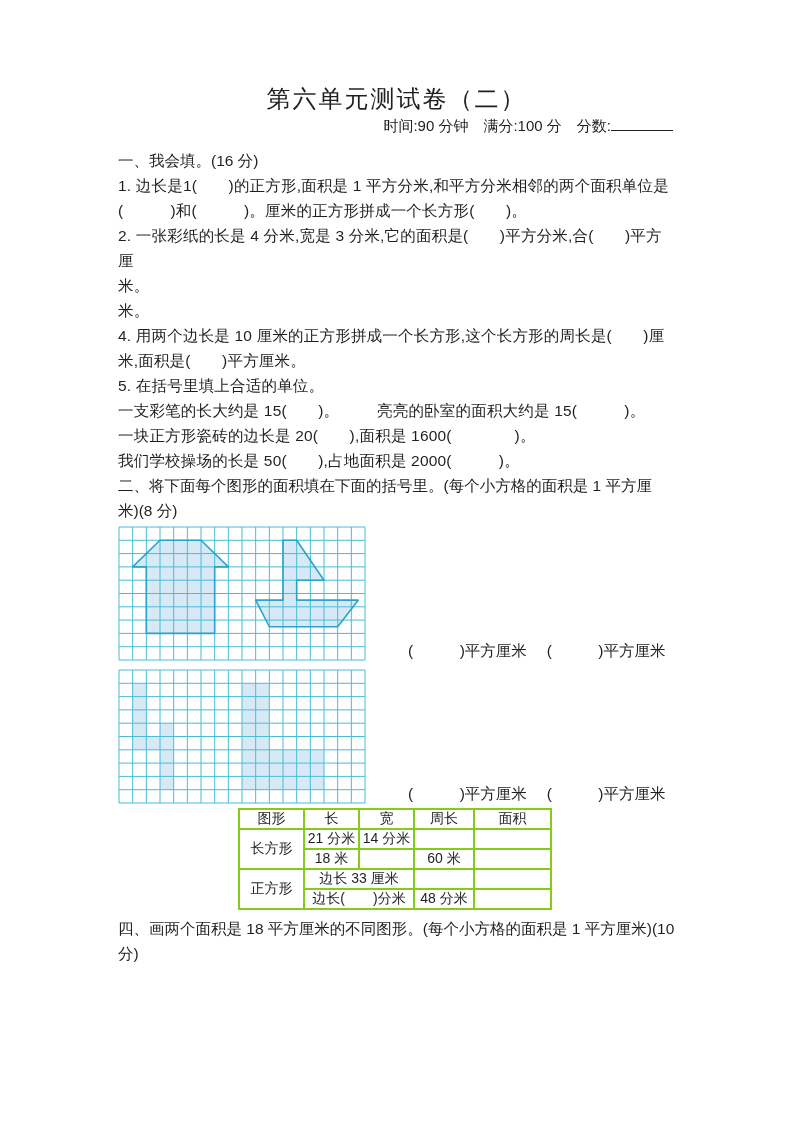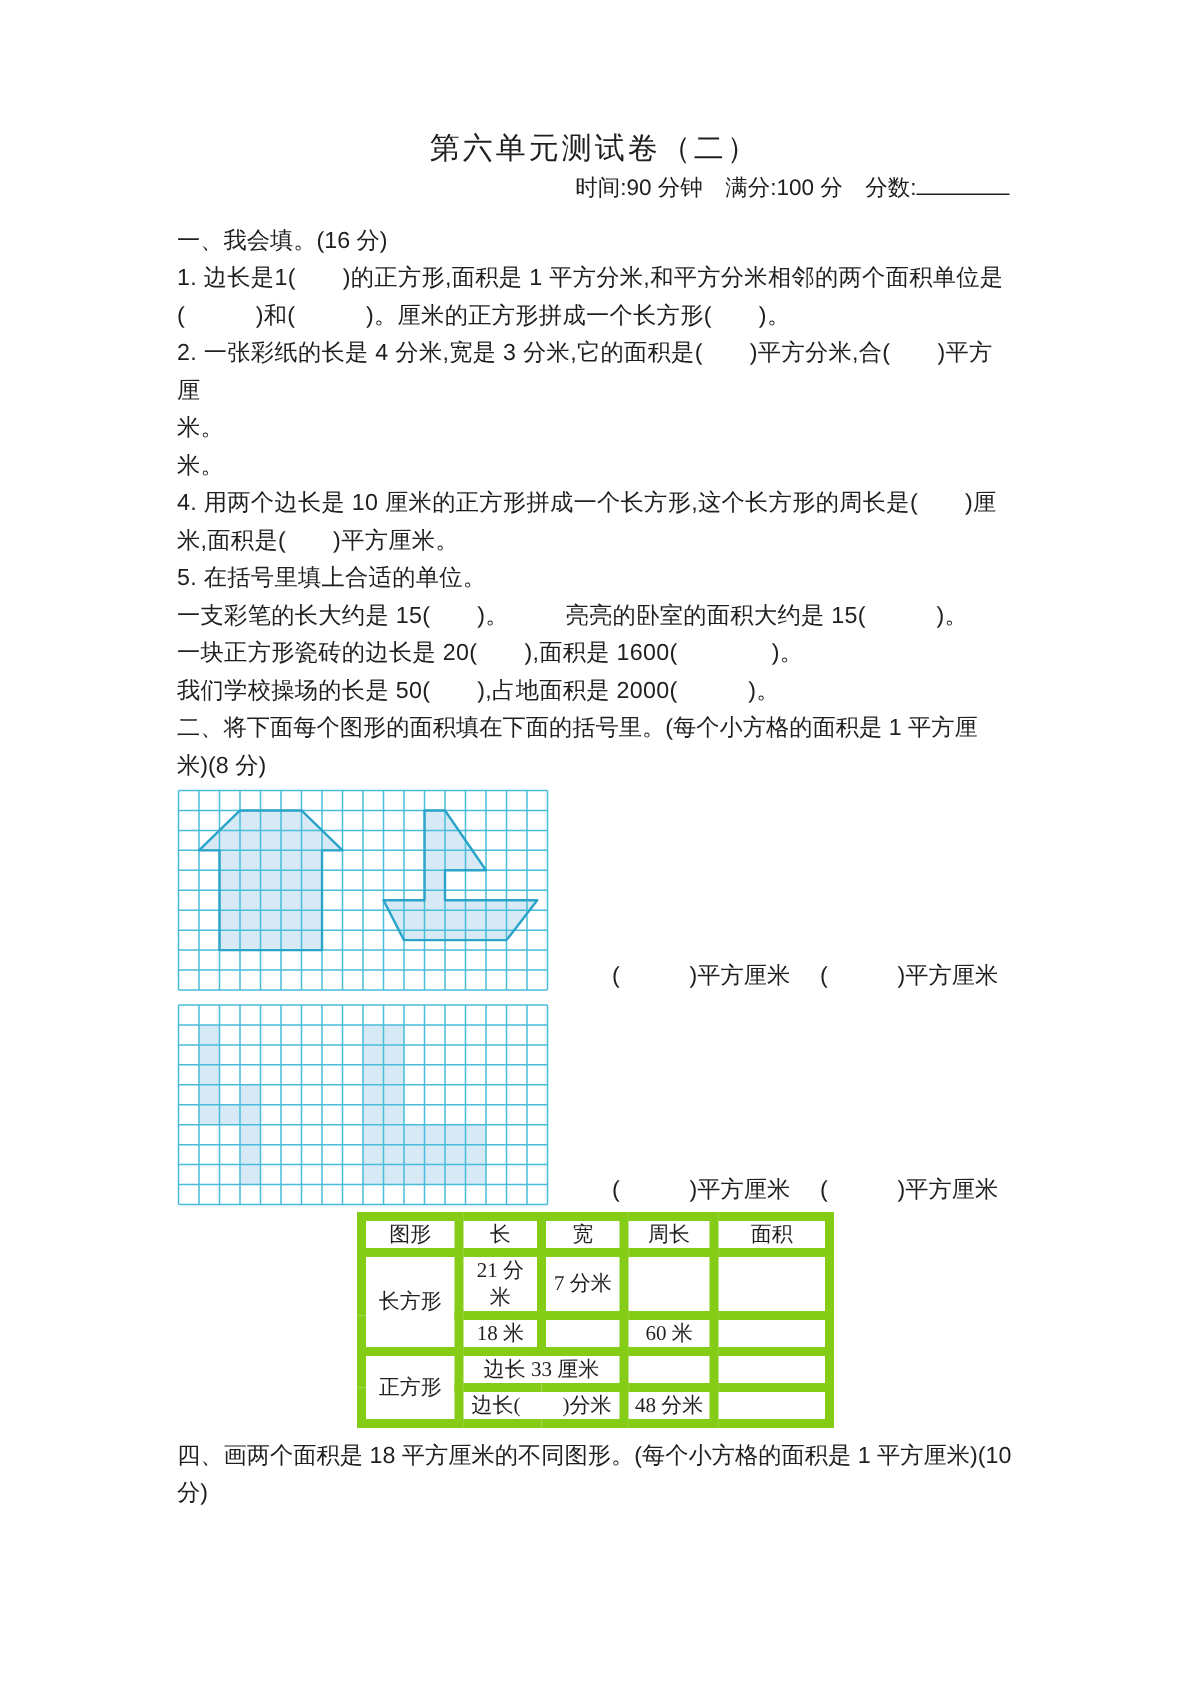--- a/index.html
+++ b/index.html
@@ -8,21 +8,21 @@
     width:793px; height:1122px;
     font-family:"Liberation Sans", sans-serif;
     color:#1f1f1f;
     overflow:hidden;
     position:relative;
   }
   .content { width:557px; margin-left:118px; padding-top:84px; }
   .title {
     text-align:center;
     font-family:"Liberation Serif", serif;
-    font-size:20px; height:30px; line-height:30px;
+    font-size:24px; height:30px; line-height:30px;
     letter-spacing:2px;
   }
   .meta {
     height:24px; line-height:24px;
     text-align:right; font-size:15px; padding-right:2px;
   }
   .blank-line {
     display:inline-block; width:62px; height:14px;
     border-bottom:1px solid #222; vertical-align:baseline;
   }
@@ -34,23 +34,23 @@
   .grid-row { display:flex; align-items:flex-end; margin-top:3px;gap:36px; }
   .grid-row + .grid-row { margin-top:8px; }
   .grid-box { width:248px; height:135px; line-height:0; }
   .grid-caption { font-size:15.5px; line-height:20px; margin-left:6px; white-space:nowrap; }
   .s3 { margin-top:4px; }
   table.fill-table {
     border-collapse:collapse; margin-left:120px; margin-top:4px;
     font-size:14px; color:#1f1f1f;
   }
   table.fill-table th, table.fill-table td {
-    border:6px solid #84cc16;
+    border:2px solid #84cc16;
     font-weight:normal; text-align:center;
-    height:19px; padding:0 2px;font-family:Liberation Serif, serif;
+    height:19px; padding:0 2px;
   }
   .col-shape { width:65px; } .col-len { width:55px; } .col-wid { width:55px; }
   .col-per { width:60px; } .col-area { width:77px; }
   .s4 { margin-top:6px; }
 </style>
 </head>
 <body>
 
 <div class="content">
 
@@ -143,21 +143,21 @@
         <tr>
       <th class="col-shape">图形</th>
       <th class="col-len">长</th>
       <th class="col-wid">宽</th>
       <th class="col-per">周长</th>
       <th class="col-area">面积</th>
     </tr>
     <tr>
       <td rowspan="2">长方形</td>
       <td>21 分米</td>
-      <td>7 分米</td>
+      <td>14 分米</td>
       <td></td>
       <td></td>
     </tr>
     <tr>
       <td>18 米</td>
       <td></td>
       <td>60 米</td>
       <td></td>
     </tr>
     <tr>

